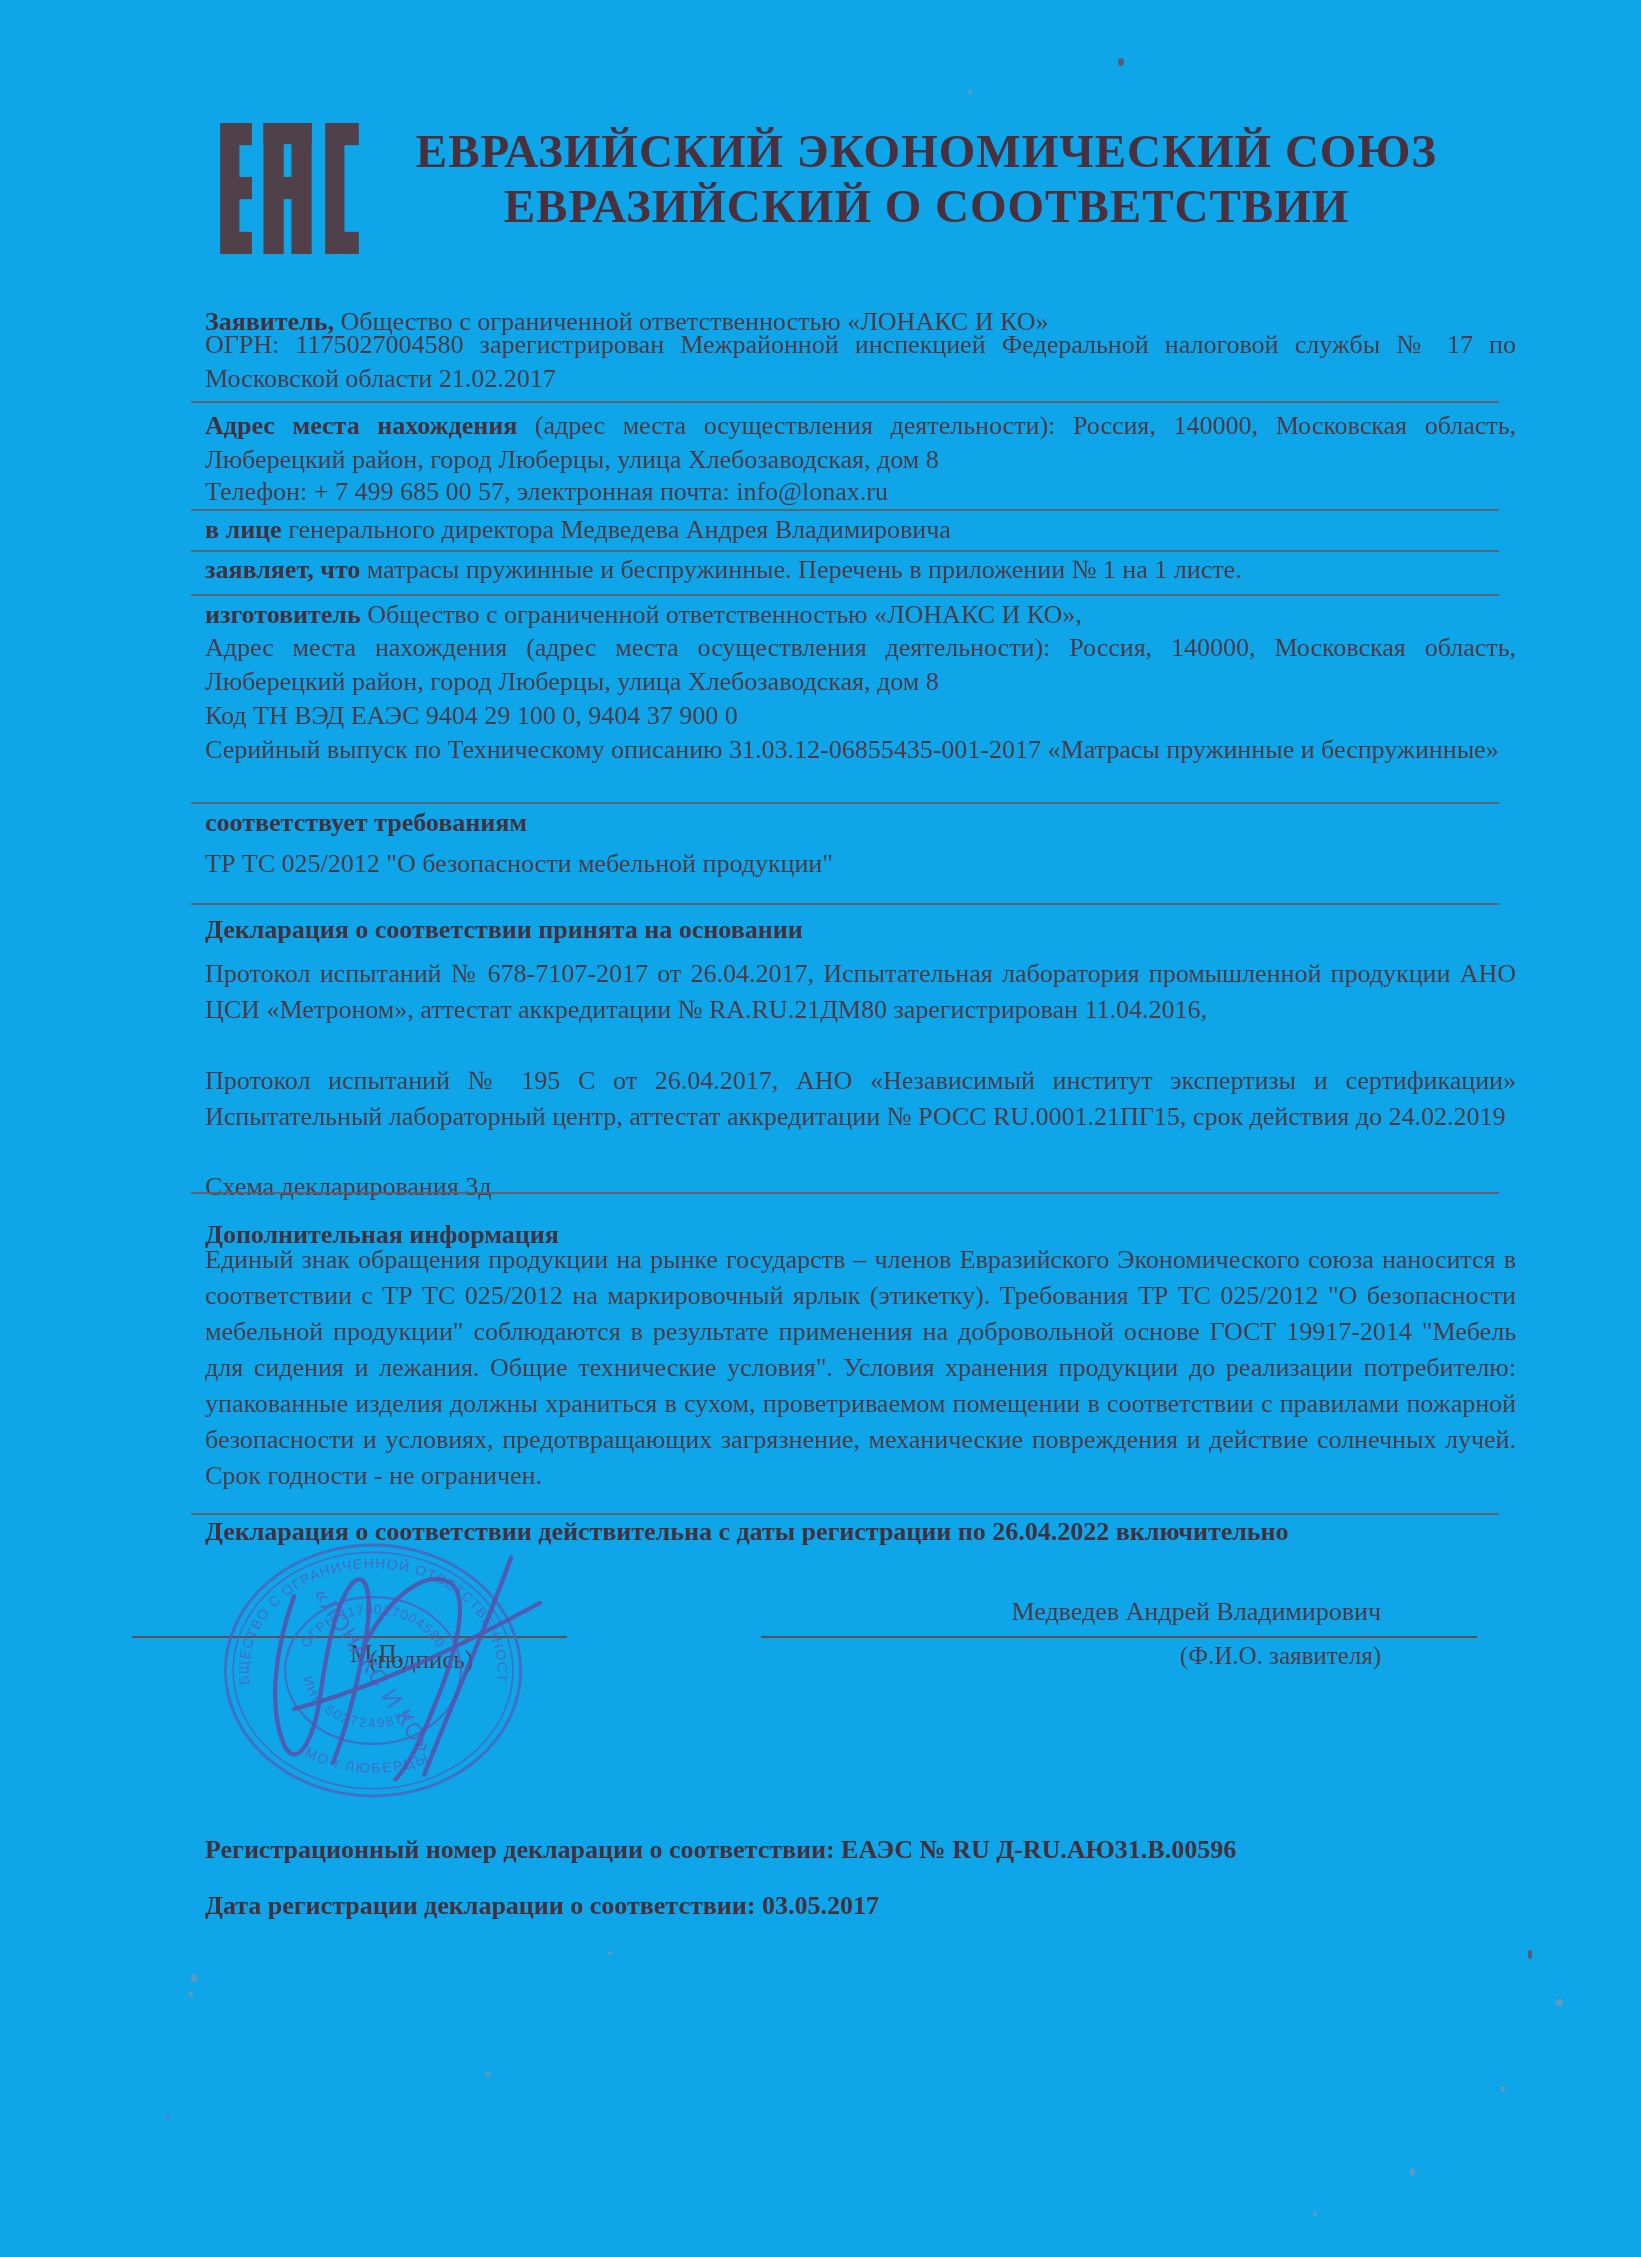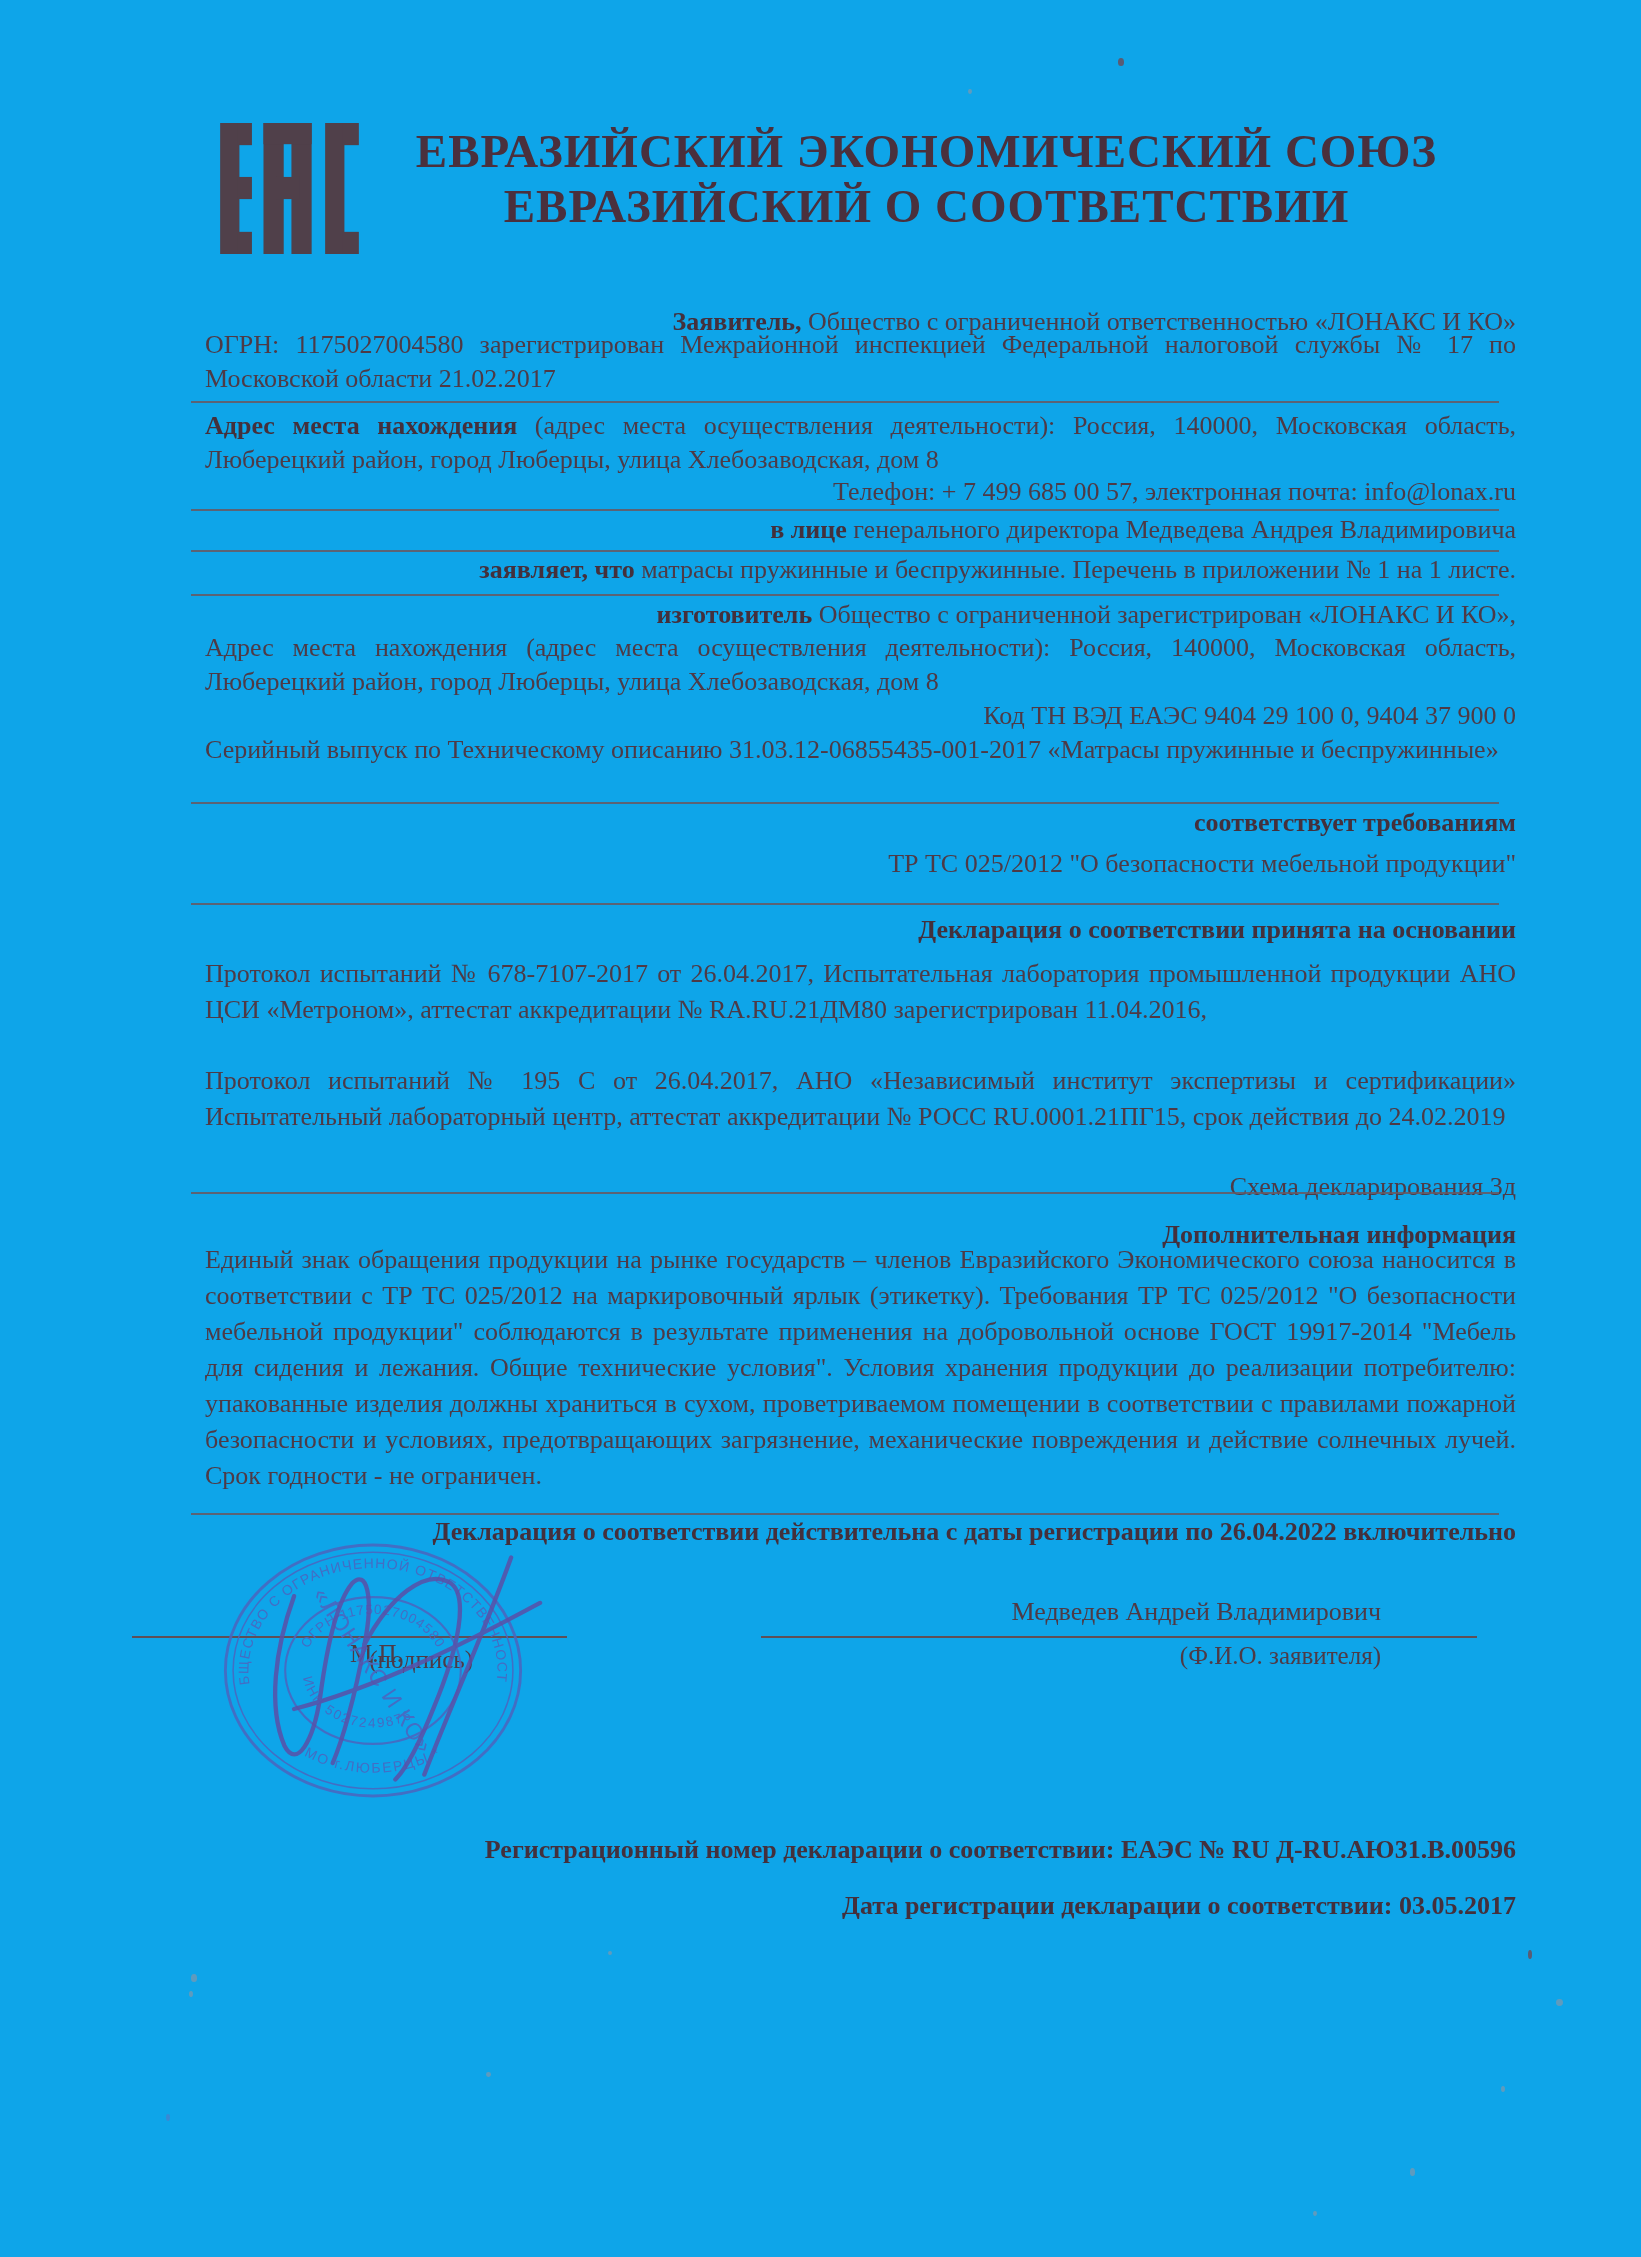--- a/index.html
+++ b/index.html
@@ -3,21 +3,21 @@
 <meta charset="utf-8">
 <style>
   html,body{margin:0;padding:0;background:#e8e8e8;}
   .page{
     position:relative;width:1641px;height:2257px;margin:0 auto;
     background:#0ea5e9;overflow:hidden;
     font-family:"Liberation Serif","DejaVu Serif",serif;
     color:#4e3a46;
   }
   .abs{position:absolute;}
-  .t{position:absolute;left:205px;width:1311px;font-size:26px;line-height:34px;margin:0;text-align:right;}
+  .t{position:absolute;left:205px;width:1311px;font-size:26px;line-height:34px;margin:0;}
   .just{text-align:justify;}
   .b{font-weight:bold;color:#44303c;}
   .rule{position:absolute;left:191px;width:1308px;height:1.9px;background:#6a575f;opacity:.85;}
   .title{
     position:absolute;left:386px;top:124px;width:1081px;text-align:center;
     font-weight:bold;font-size:47px;line-height:55px;letter-spacing:1px;color:#4a303d;
   }
   .sigline{position:absolute;height:1.9px;background:#5f4f57;}
   .cap{position:absolute;font-size:25px;text-align:right;color:#4e3a46;}
   .speck{position:absolute;width:5.8px;height:7.7px;border-radius:50%;background:#a2949a;opacity:.55;}
@@ -61,21 +61,21 @@
   <p class="t just" style="top:409px"><b class="b">Адрес места нахождения</b> <span>(адрес места осуществления деятельности): Россия, 140000, Московская область, Люберецкий район, город Люберцы, улица Хлебозаводская, дом 8</span></p>
   <p class="t" style="top:475px">Телефон: + 7 499 685 00 57, электронная почта: info@lonax.ru</p>
   <div class="rule" style="top:509px"></div>
 
   <p class="t" style="top:513px"><b class="b">в лице</b> <span>генерального директора Медведева Андрея Владимировича</span></p>
   <div class="rule" style="top:550px"></div>
 
   <p class="t" style="top:553px"><b class="b">заявляет, что</b> <span>матрасы пружинные и беспружинные. Перечень в приложении № 1 на 1 листе.</span></p>
   <div class="rule" style="top:594px"></div>
 
-  <p class="t" style="top:598px"><b class="b">изготовитель</b> <span>Общество с ограниченной зарегистрирован «ЛОНАКС И КО»,</span></p>
+  <p class="t" style="top:598px"><b class="b">изготовитель</b> <span>Общество с ограниченной ответственностью «ЛОНАКС И КО»,</span></p>
   <p class="t just" style="top:631px">Адрес места нахождения (адрес места осуществления деятельности): Россия, 140000, Московская область, Люберецкий район, город Люберцы, улица Хлебозаводская, дом 8</p>
   <p class="t" style="top:699px">Код ТН ВЭД ЕАЭС  9404 29 100 0, 9404 37 900 0</p>
   <p class="t just" style="top:733px">Серийный выпуск  по Техническому описанию 31.03.12-06855435-001-2017 «Матрасы пружинные и беспружинные»</p>
   <div class="rule" style="top:802px"></div>
 
   <p class="t b" style="top:806px">соответствует требованиям</p>
   <p class="t" style="top:847px">ТР ТС 025/2012 "О безопасности мебельной продукции"</p>
   <div class="rule" style="top:903px"></div>
 
   <p class="t b" style="top:913px">Декларация о соответствии принята на основании</p>

